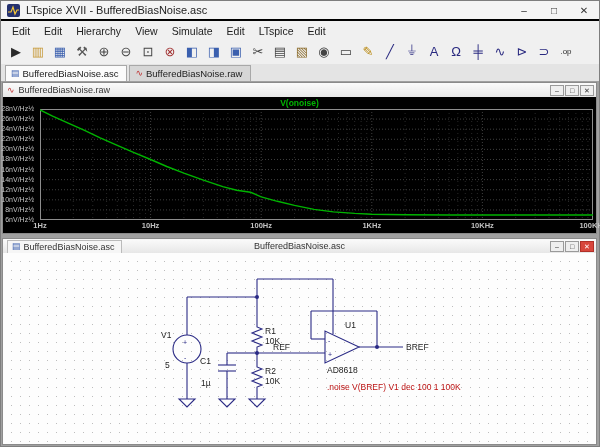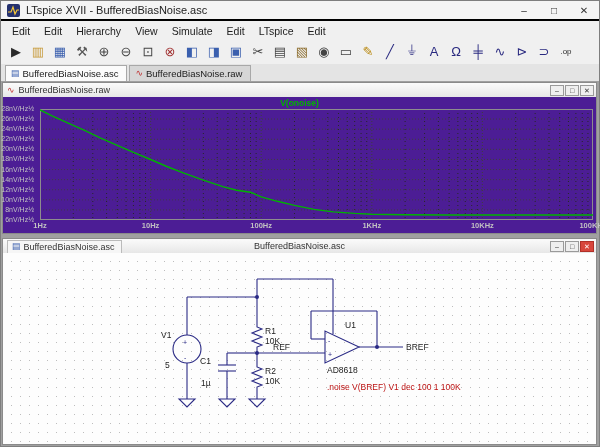--- a/index.html
+++ b/index.html
@@ -32,21 +32,21 @@
   .plot-window{left:1px;right:2px;top:1px;height:152px;}
   .schem-window{left:1px;right:2px;top:157px;bottom:1px;}
   .win-titlebar{height:14px;background:linear-gradient(#fbfbfb,#e7e7e7);display:flex;align-items:center;padding:0 2px 0 4px;font-size:9px;color:#333;border-bottom:1px solid #cfcfcf;}
   .win-titlebar .mini-icon{font-size:9px;margin-right:4px;}
   .mini-btns{margin-left:auto;display:flex;gap:1px;}
   .mini-btn{width:14px;height:11px;border:1px solid #9a9a9a;background:#efefef;font-size:7px;line-height:9px;text-align:center;color:#333;box-sizing:border-box;}
   .mini-btn.red{background:#d8463c;border-color:#b03028;color:#fff;}
   .center-title{position:absolute;left:0;right:0;text-align:center;font-size:9px;color:#333;pointer-events:none;}
 
   
-  .plot-body{position:absolute;left:0;right:0;top:14px;bottom:0;background:#4c1d95;}
+  .plot-body{position:absolute;left:0;right:0;top:14px;bottom:0;background:#000000;}
   .plot-title{position:absolute;left:0;right:0;top:1px;text-align:center;font-size:8.5px;font-weight:bold;}
   .plot-svg{position:absolute;left:37px;top:12px;}
   .gmaj{stroke:#3f3f3f;stroke-dasharray:1 2;}
   .gmin{stroke:#282828;stroke-dasharray:1 3;}
   .pborder{fill:none;stroke:#8d8d8d;}
   .trace{fill:none;stroke-width:1.4;}
   .y-axis-labels span{position:absolute;right:562px;width:34px;text-align:right;font-size:7px;color:#c2c2c2;white-space:nowrap;}
   .x-axis-labels span{position:absolute;top:124px;transform:translateX(-50%);font-size:7.5px;color:#c2c2c2;white-space:nowrap;font-weight:bold;}
 
   

